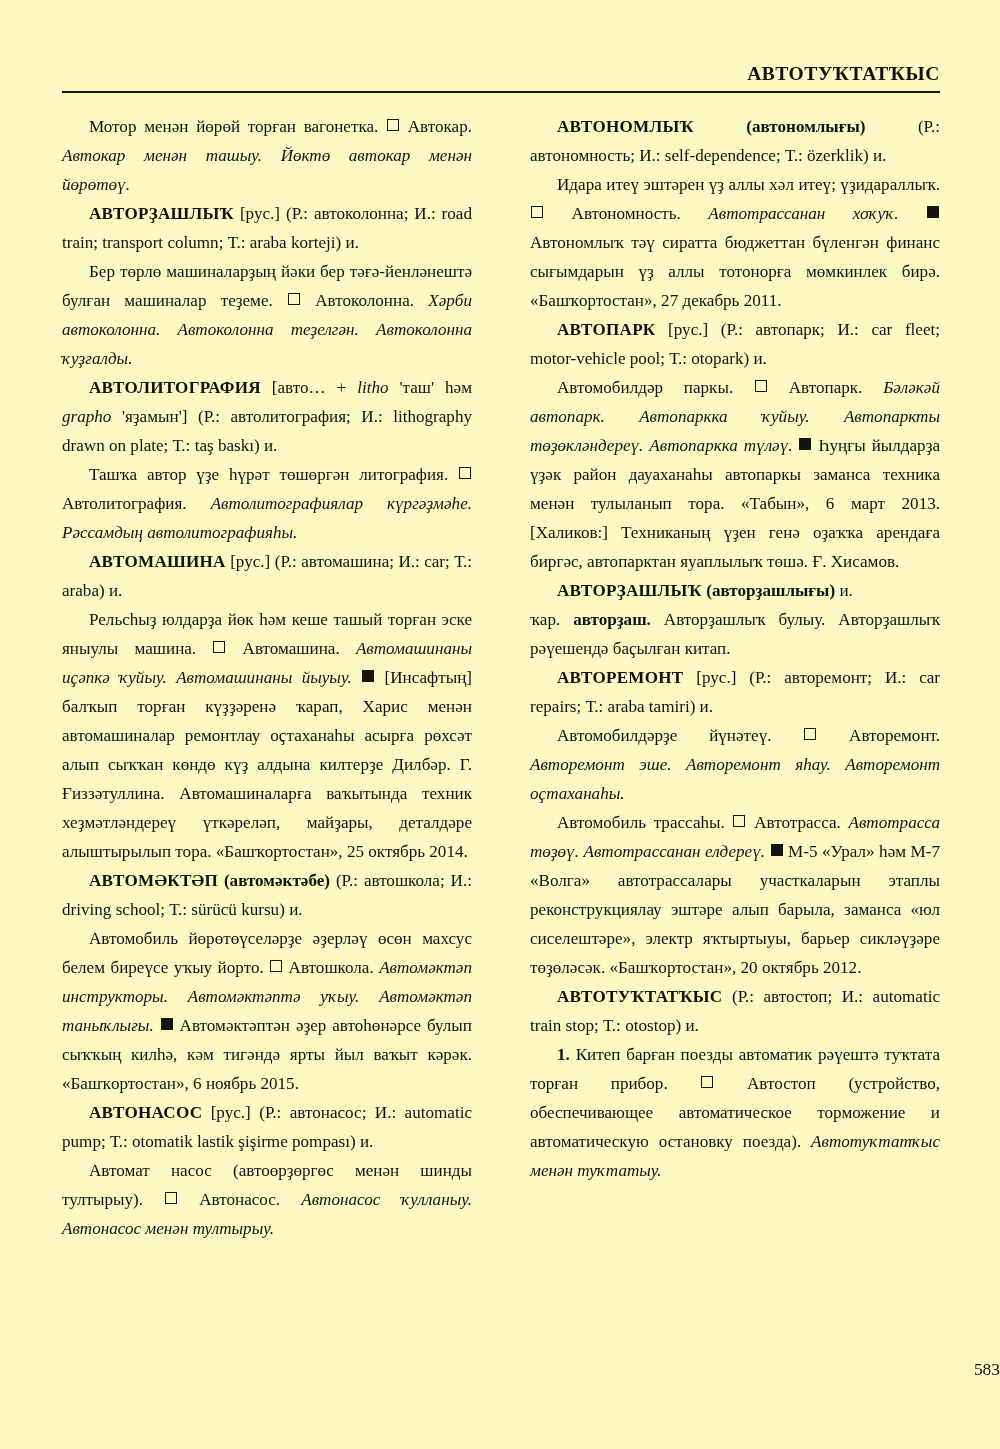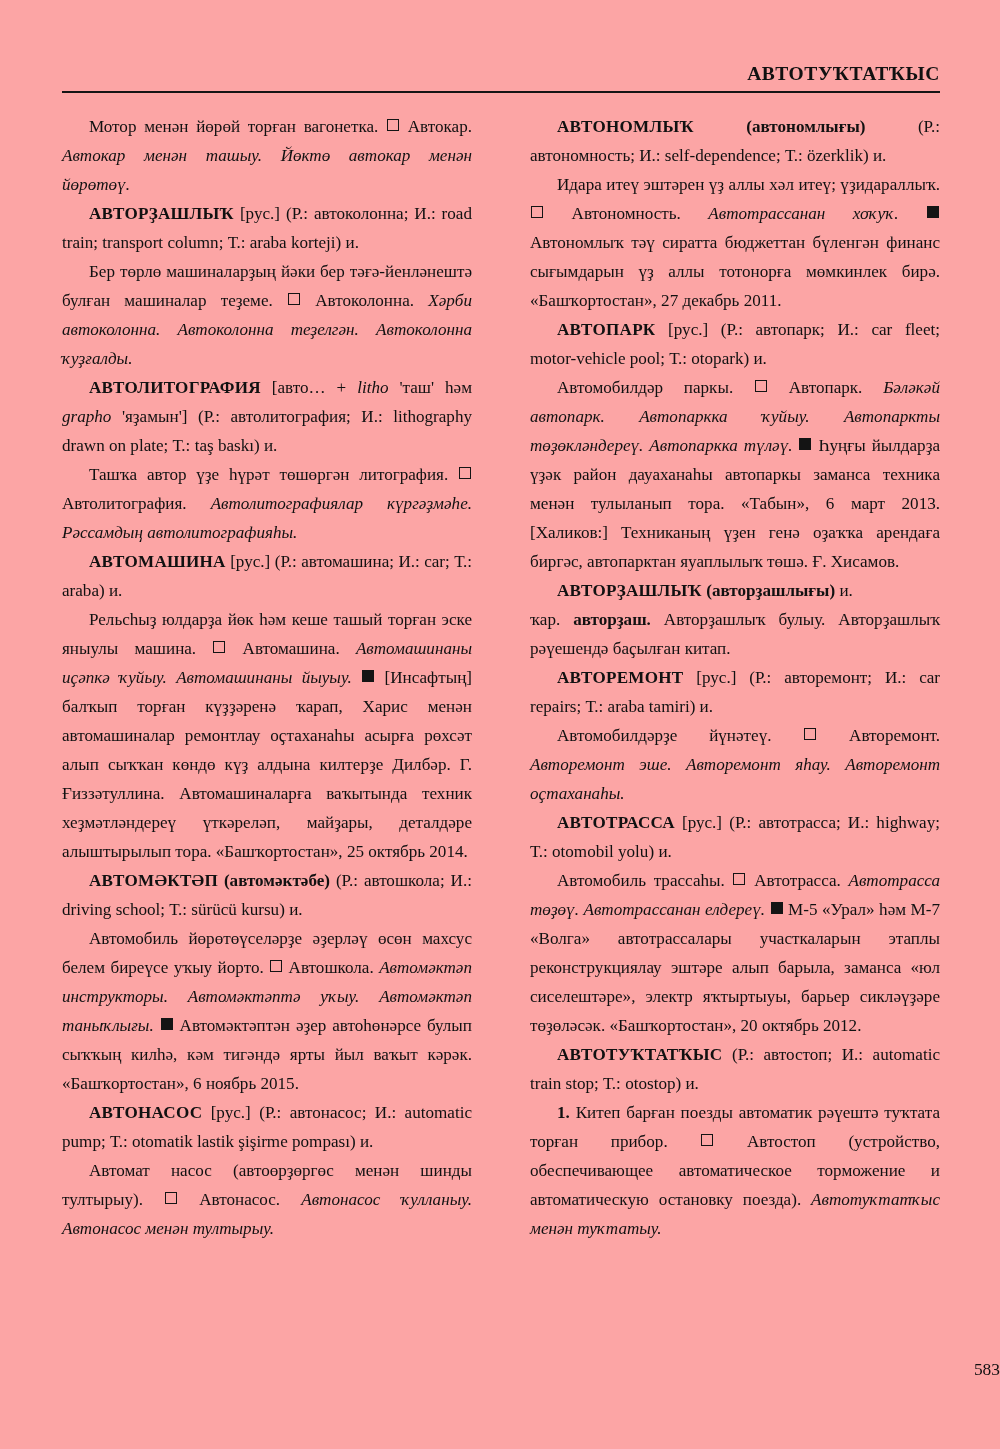--- a/index.html
+++ b/index.html
@@ -15,21 +15,21 @@
     color: #111111;
     position: relative;
     overflow: hidden;
   }
 
   .page {
     position: absolute;
     left: 0; top: 0;
     width: 1000px;
     height: 1449px;
-    background: #fca5a5;
+    background: #fef9c3;
   }
 
   
   .runhead {
     position: absolute;
     left: 62px;
     top: 62px;
     width: 878px;
     height: 34px;
   }
@@ -162,21 +162,20 @@
 
       <p class="entry indent"><span class="hw">АВТОПАРК</span> <span class="rom">[рус.]</span> <span class="rom">(Р.: автопарк; И.: car fleet; motor-vehicle pool; Т.: otopark) и.</span></p>
       <p class="sense indent"><span class="rom">Автомобилдәр паркы. <span class="mark-open"></span> Автопарк. <i>Бәләкәй автопарк. Автопаркка ҡуйыу. Автопаркты төҙөкләндереү. Автопаркка түләү.</i></span> <span class="mark-filled"></span> <span class="it">Һуңғы йылдарҙа үҙәк район дауаханаһы автопаркы заманса техника менән тулыланып тора. «Табын», 6 март 2013. [Халиков:] Техниканың үҙен генә оҙаҡҡа арендаға биргәс, автопарктан яуаплылыҡ төшә. Ғ. Хисамов.</span></p>
 
       <p class="entry indent"><span class="hw">АВТОРҘАШЛЫҠ</span> <span class="hw-form">(авторҙашлығы)</span> <span class="it">и.</span></p>
       <p class="sense noindent"><span class="it">ҡар.</span> <span class="hw-form">авторҙаш.</span> <span class="it">Авторҙашлыҡ булыу. Авторҙашлыҡ рәүешендә баҫылған китап.</span></p>
 
       <p class="entry indent"><span class="hw">АВТОРЕМОНТ</span> <span class="rom">[рус.]</span> <span class="rom">(Р.: авторемонт; И.: car repairs; Т.: araba tamiri) и.</span></p>
       <p class="sense indent"><span class="rom">Автомобилдәрҙе йүнәтеү. <span class="mark-open"></span> Авторемонт. <i>Авторемонт эше. Авторемонт яһау. Авторемонт оҫтаханаһы.</i></span></p>
 
-      <p class="entry indent"><span class="hw">АВТОТРАССА</span> <span class="rom">[рус.]</span> <span class="rom">(Р.: автотрасса; И.: highway; Т.: otomobil yolu) и.</span></p>
       <p class="sense indent"><span class="rom">Автомобиль трассаһы. <span class="mark-open"></span> Автотрасса. <i>Автотрасса төҙөү. Автотрассанан елдереү.</i></span> <span class="mark-filled"></span> <span class="it">М-5 «Урал» һәм М-7 «Волга» автотрассалары участкаларын этаплы реконструкциялау эштәре алып барыла, заманса «юл сиселештәре», электр яҡтыртыуы, барьер сикләүҙәре төҙөләсәк. «Башҡортостан», 20 октябрь 2012.</span></p>
 
       <p class="entry indent"><span class="hw">АВТОТУҠТАТҠЫС</span> <span class="rom">(Р.: автостоп; И.: automatic train stop; Т.: otostop) и.</span></p>
       <p class="sense indent"><span class="hw-form">1.</span> <span class="rom">Китеп барған поезды автоматик рәүештә туҡтата торған прибор. <span class="mark-open"></span> Автостоп (устройство, обеспечивающее автоматическое торможение и автоматическую остановку поезда). <i>Автотуҡтатҡыс менән туҡтатыу.</i></span></p>
 
     </div>
   </div>
 
   <div class="folio"><span>583</span></div>
 

